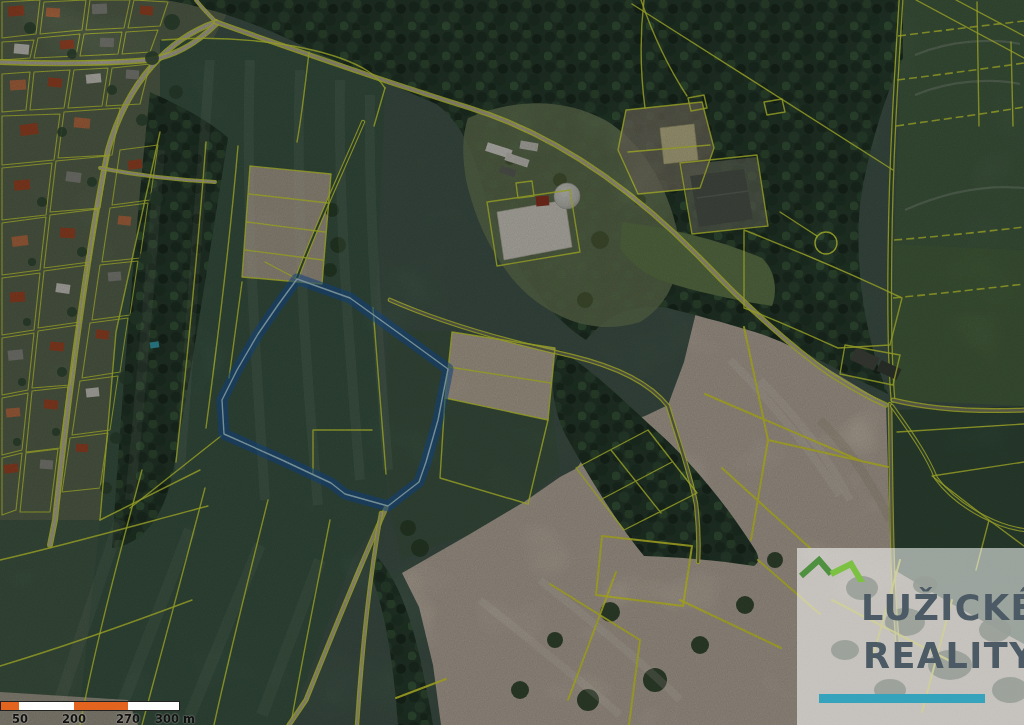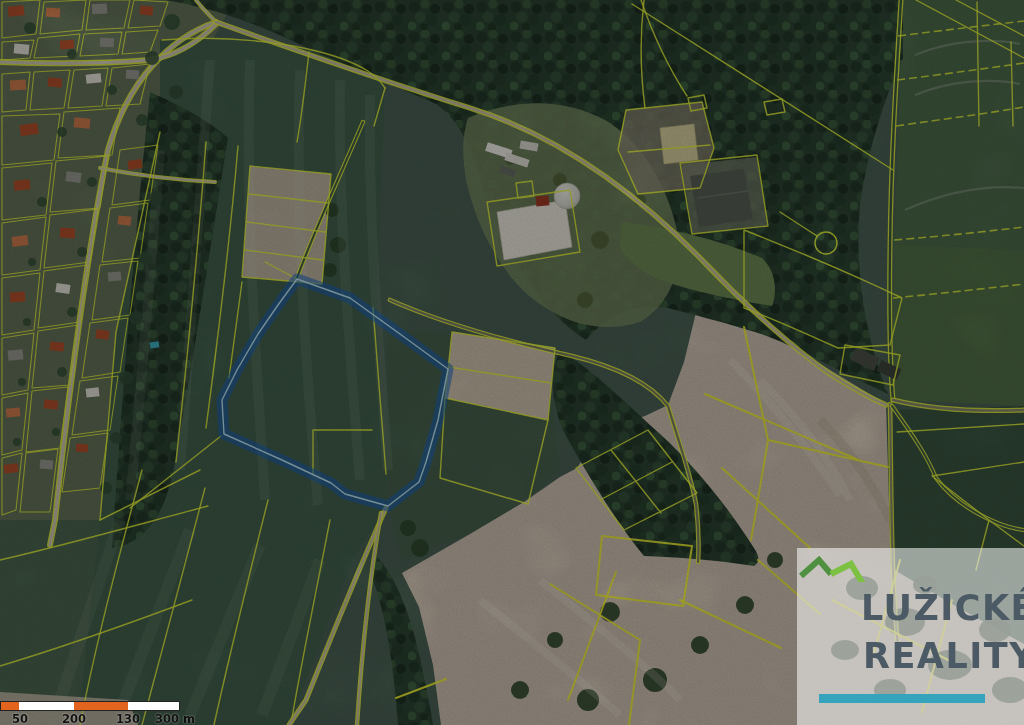--- a/index.html
+++ b/index.html
@@ -346,21 +346,21 @@
 <div class="scalebar">
   <div class="sb-bar">
     <span class="seg-o" style="width:18px"></span>
         <span class="seg-w" style="width:55px"></span>
         <span class="seg-o" style="width:54px"></span>
         <span class="seg-w" style="width:51px"></span>
   </div>
   <div class="sb-labels">
     <span style="left:20px">50</span>
     <span style="left:74px">200</span>
-    <span style="left:128px">130</span>
+    <span style="left:128px">270</span>
     <span style="left:175px">300 m</span>
   </div>
 </div>
 
 <div class="watermark">
   <svg class="wm-logo" width="80" height="34" viewBox="0 0 80 34">
     <path d="M4,28 L22,12 L34,26" fill="none" stroke="var(--logo_dark,#4f9140)" stroke-width="6"></path>
     <path d="M34,26 L54,16 L66,36" fill="none" stroke="var(--logo_light,#7cc142)" stroke-width="6"></path>
   </svg>
   <div class="wm-text">

